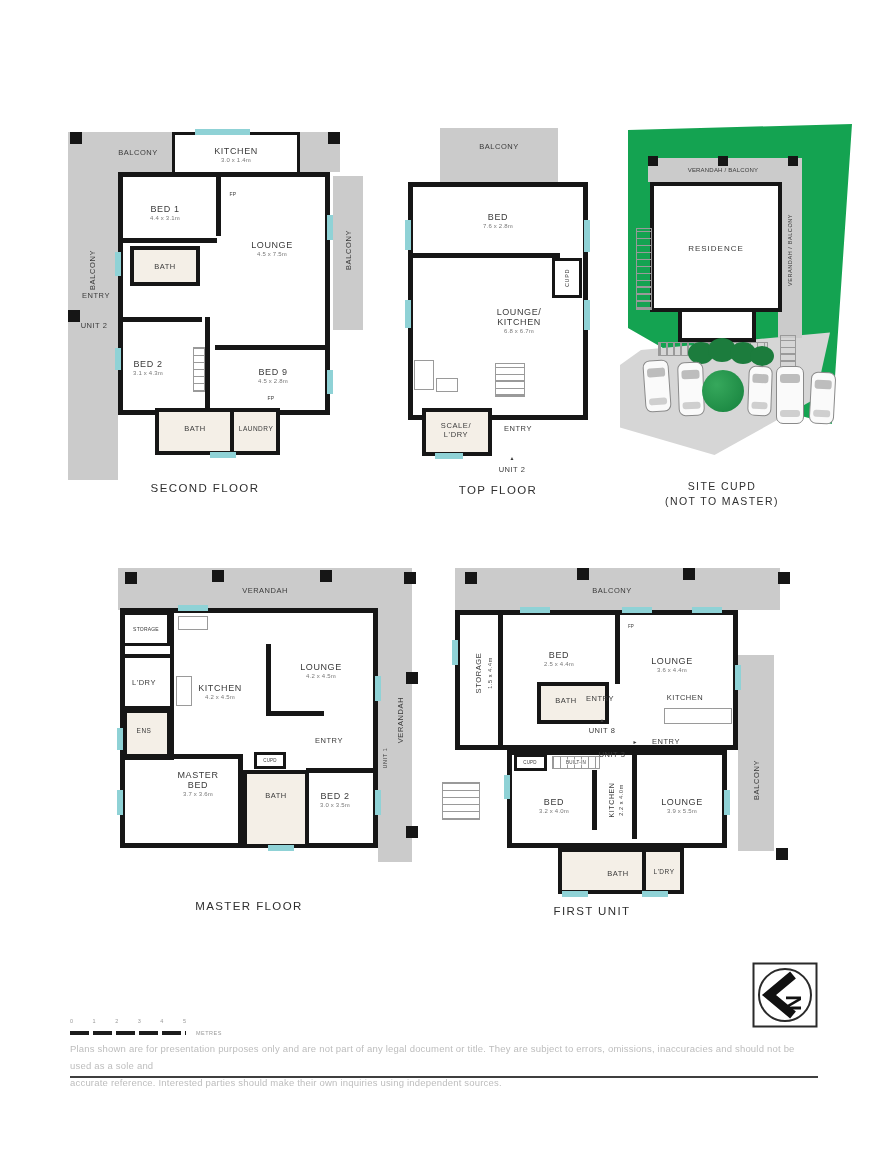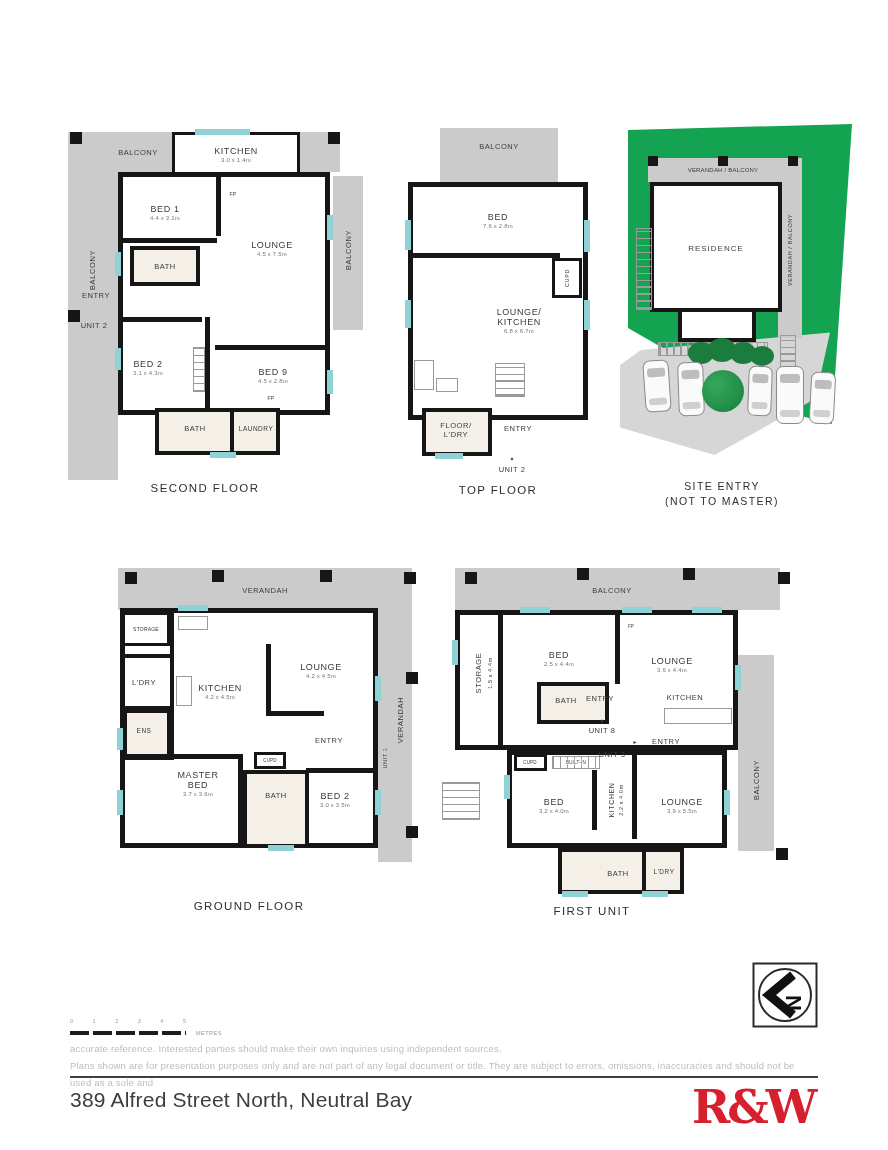--- a/index.html
+++ b/index.html
@@ -121,21 +121,21 @@
     <div class="rl" style="left:119px;top:200px">
       <span class="rn">LOUNGE/</span>
       <span class="rn">KITCHEN</span>
       <span class="rd">6.8 x 6.7m</span>
     </div>
     <div class="hatchv" style="left:95px;top:243px;width:30px;height:34px"></div>
     <div class="fixture" style="left:14px;top:240px;width:20px;height:30px"></div>
     <div class="fixture" style="left:36px;top:258px;width:22px;height:14px"></div>
     <div class="bathbox" style="left:22px;top:288px;width:70px;height:48px"></div>
     <div class="rl" style="left:56px;top:310px">
-      <span class="rn s">FLOOR/</span>
+      <span class="rn s">SCALE/</span>
       <span class="rn s">L'DRY</span>
     </div>
     <div class="sl" style="left:118px;top:308px">ENTRY</div>
     <div class="sl xs" style="left:112px;top:338px">▲</div>
     <div class="sl" style="left:112px;top:349px">UNIT 2</div>
     <div class="win" style="left:5px;top:100px;width:6px;height:30px"></div>
     <div class="win" style="left:184px;top:100px;width:6px;height:32px"></div>
     <div class="win" style="left:184px;top:180px;width:6px;height:30px"></div>
     <div class="win" style="left:5px;top:180px;width:6px;height:28px"></div>
     <div class="win" style="left:35px;top:333px;width:28px;height:6px"></div>
@@ -161,21 +161,21 @@
     <div class="bush" style="left:68px;top:222px;width:26px;height:22px"></div>
     <div class="bush" style="left:88px;top:218px;width:28px;height:24px"></div>
     <div class="bush" style="left:110px;top:222px;width:26px;height:22px"></div>
     <div class="bush" style="left:130px;top:226px;width:24px;height:20px"></div>
     <div class="car" style="left:24px;top:240px;width:26px;height:52px;transform:rotate(-4deg)"></div>
     <div class="car" style="left:58px;top:242px;width:26px;height:54px;transform:rotate(-2deg)"></div>
     <div class="tree" style="left:82px;top:250px;width:42px;height:42px"></div>
     <div class="car" style="left:128px;top:246px;width:24px;height:50px;transform:rotate(2deg)"></div>
     <div class="car" style="left:156px;top:246px;width:28px;height:58px"></div>
     <div class="car" style="left:190px;top:252px;width:25px;height:52px;transform:rotate(3deg)"></div>
-    <div class="ptitle" style="top:360px;width:204px;font-size:10.5px">SITE ENTRY</div>
+    <div class="ptitle" style="top:360px;width:204px;font-size:10.5px">SITE CUPD</div>
     <div class="ptitle" style="top:375px;width:204px;font-size:10.5px">(NOT TO MASTER)</div>
   </section>
 
   <section class="plan" style="left:108px;top:558px;width:316px;height:370px">
     <div class="gray" style="left:10px;top:10px;width:294px;height:42px"></div>
     <div class="gray" style="left:270px;top:52px;width:34px;height:252px"></div>
     <div class="pillar" style="left:17px;top:14px"></div>
     <div class="pillar" style="left:104px;top:12px"></div>
     <div class="pillar" style="left:212px;top:12px"></div>
     <div class="pillar" style="left:296px;top:14px"></div>
@@ -221,21 +221,21 @@
     <div class="rl" style="left:227px;top:241px">
       <span class="rn">BED 2</span>
       <span class="rd">3.0 x 3.5m</span>
     </div>
     <div class="win" style="left:70px;top:47px;width:30px;height:6px"></div>
     <div class="win" style="left:267px;top:118px;width:6px;height:25px"></div>
     <div class="win" style="left:9px;top:170px;width:6px;height:22px"></div>
     <div class="win" style="left:9px;top:232px;width:6px;height:25px"></div>
     <div class="win" style="left:267px;top:232px;width:6px;height:25px"></div>
     <div class="win" style="left:160px;top:287px;width:26px;height:6px"></div>
-    <div class="ptitle" style="top:342px;width:282px">GROUND FLOOR</div>
+    <div class="ptitle" style="top:342px;width:282px">MASTER FLOOR</div>
   </section>
 
   <section class="plan" style="left:442px;top:558px;width:350px;height:370px">
     <div class="gray" style="left:13px;top:10px;width:325px;height:42px"></div>
     <div class="gray" style="left:296px;top:97px;width:36px;height:196px"></div>
     <div class="pillar" style="left:23px;top:14px"></div>
     <div class="pillar" style="left:135px;top:10px"></div>
     <div class="pillar" style="left:241px;top:10px"></div>
     <div class="pillar" style="left:336px;top:14px"></div>
     <div class="pillar" style="left:334px;top:290px"></div>
@@ -311,20 +311,18 @@
   <div class="munit" style="left:196px;top:1030px">METRES</div>
 
   <svg style="position:absolute;left:752px;top:962px" width="66" height="66" viewBox="0 0 66 66">
     <rect x="1.5" y="1.5" width="63" height="63" fill="#ffffff" stroke="#2a2a2a" stroke-width="2"></rect>
     <circle cx="33" cy="33" r="26" fill="none" stroke="#2a2a2a" stroke-width="2"></circle>
     <path d="M41 13 L17 33 L41 53" fill="none" stroke="#111111" stroke-width="9"></path>
     <text x="41" y="40" font-size="22" font-weight="bold" font-family="Liberation Sans, sans-serif" fill="#111111" transform="rotate(90 41 33)">N</text>
   </svg>
 
   <div class="disc" style="left:70px;top:1040px;width:748px">
+    <div>Plans shown are for presentation purposes only and are not part of any legal document or title. They are subject to errors, omissions, inaccuracies and should not be used as a sole and</div>
     <div>accurate reference. Interested parties should make their own inquiries using independent sources.</div>
-    <div>Plans shown are for presentation purposes only and are not part of any legal document or title. They are subject to errors, omissions, inaccuracies and should not be used as a sole and</div>
   </div>
   <div class="rule" style="left:70px;top:1076px;width:748px;height:2px"></div>
-  <div class="addr" style="left:70px;top:1088px">389 Alfred Street North, Neutral Bay</div>
-  <div class="rw" style="left:692px;top:1080px">R&amp;W</div>
 
 </div>
 
 </body></html>

